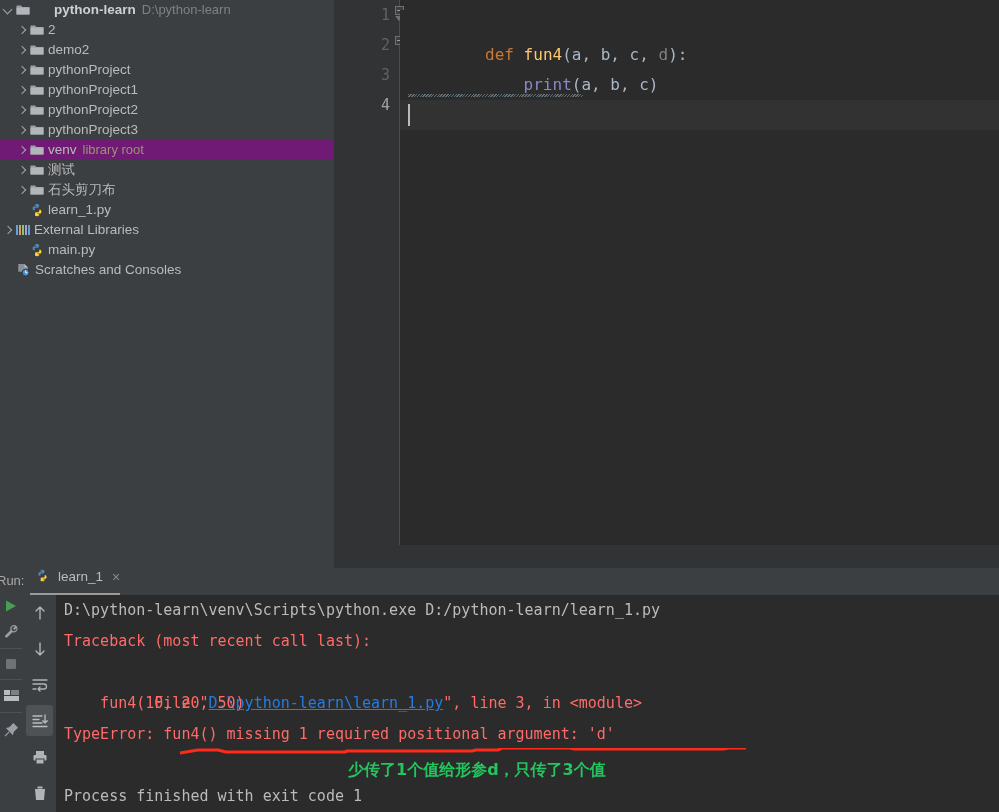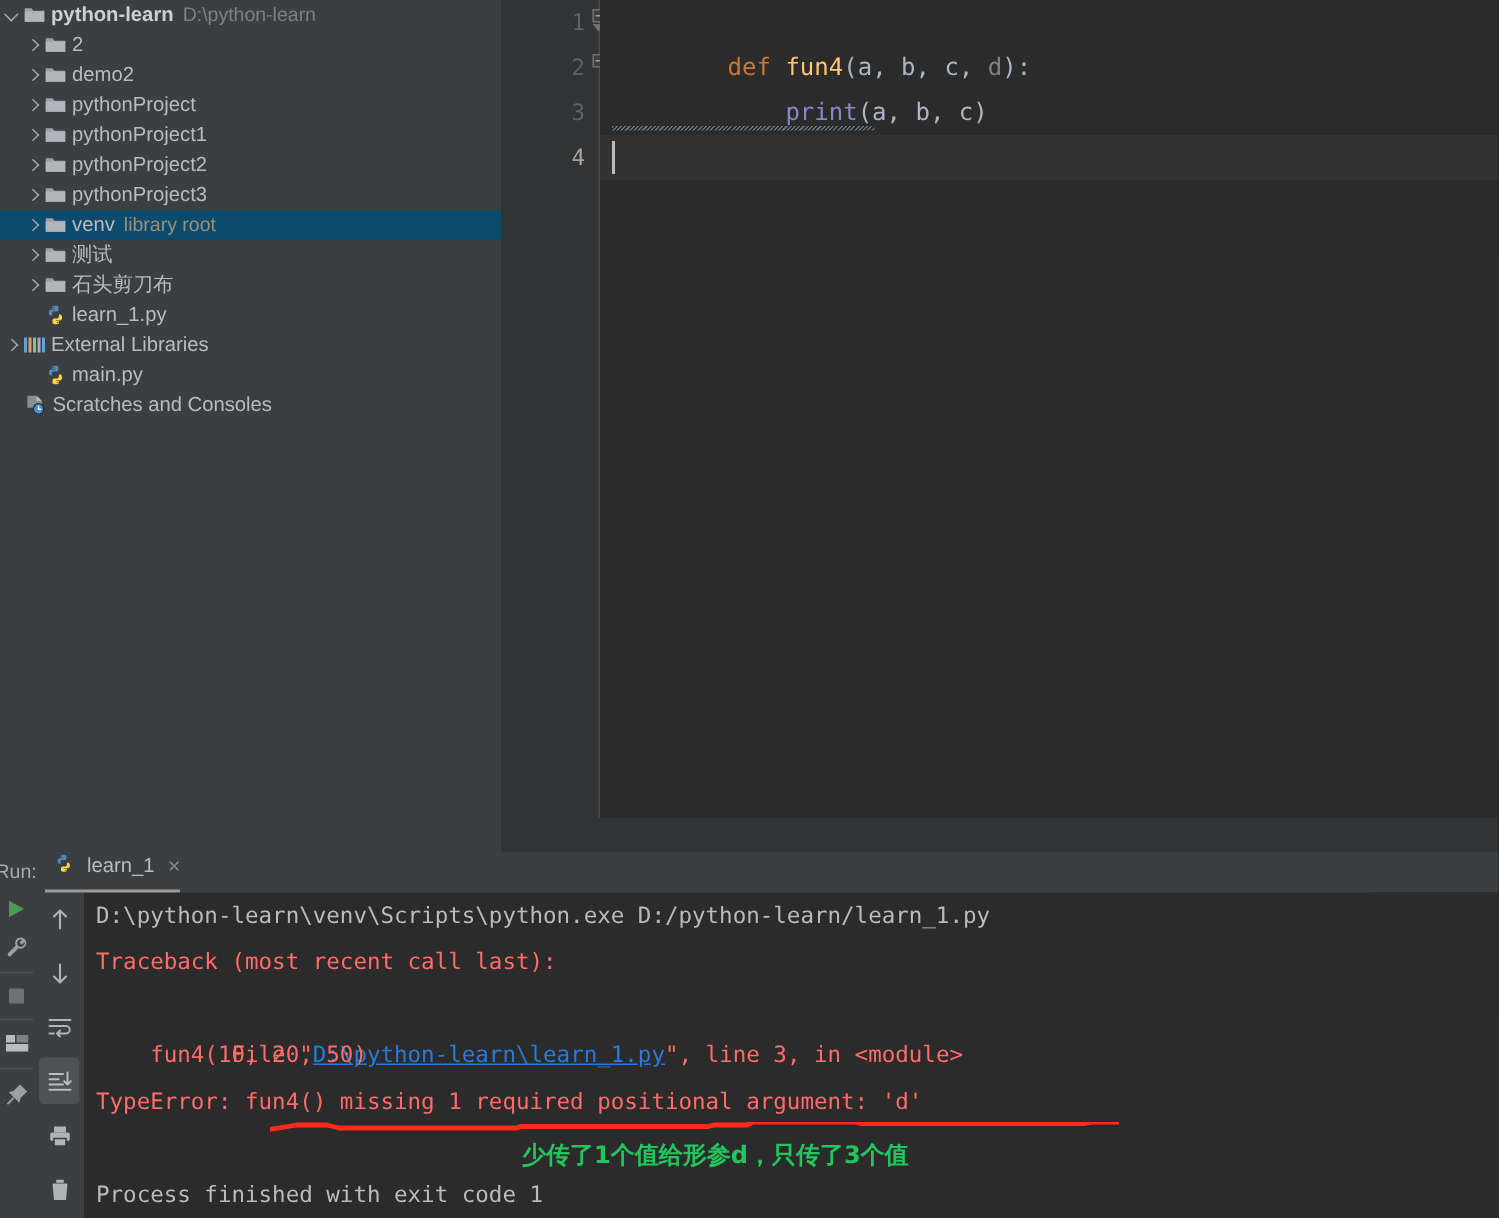--- a/index.html
+++ b/index.html
@@ -18,58 +18,58 @@
     overflow: hidden;
   }
   .tree-row {
     position: relative;
     height: 20px; line-height: 20px;
     display: flex; align-items: center;
     font-size: 13.5px; color: #bbbbbb;
     white-space: nowrap;
     cursor: default;
   }
-  .tree-row.selected { background: #0c4a6e; }
+  .tree-row.selected { background: #701a75; }
   .arrow {
     width: 12px; height: 12px; flex: 0 0 12px;
     position: relative; margin-right: 2px;
   }
   .arrow.closed::after {
     content: ""; position: absolute; left: 3px; top: 2.5px;
     width: 5px; height: 5px;
     border-right: 1.4px solid #a5a5a5; border-top: 1.4px solid #a5a5a5;
     transform: rotate(45deg);
   }
   .arrow.open::after {
     content: ""; position: absolute; left: 2px; top: 2px;
     width: 6px; height: 6px;
     border-right: 1.4px solid #a5a5a5; border-bottom: 1.4px solid #a5a5a5;
     transform: rotate(45deg);
   }
   .ico { flex: 0 0 auto; margin-right: 4px; display: inline-flex; align-items: center; }
   .lbl { font-size: 13.5px; }
-  .lbl.bold { font-weight: bold; color: #cfcfcf; }
+  .lbl.bold { font-weight: bold; color: #cfcfcf; margin-left: 20px; }
   .sub { color: #808080; font-size: 13px; margin-left: 6px; }
   .sub.lib { color: #9a9276; }
 
   
   #editor-wrap {
     position: absolute; left: 334px; top: 0; width: 665px; height: 568px;
     background: #2b2b2b;
   }
   #gutter-bg {
     position: absolute; left: 0; top: 0; width: 66px; height: 568px;
     background: #313335;
   }
   #fold-rail {
     position: absolute; left: 65px; top: 0; width: 1px; height: 545px;
     background: #4a4d4f;
   }
   #code-area {
-    position: absolute; left: 66px; top: 0; right: 0; height: 568px;
+    position: absolute; left: 66px; top: 10px; right: 0; height: 568px;
     background: #2b2b2b;
     font-family: "DejaVu Sans Mono", "Liberation Mono", monospace;
     font-size: 16px;
   }
   .code-line {
     position: relative; height: 30px; line-height: 30px;
     white-space: pre;
     padding-left: 8px;
   }
   .code-line.current { background: #323232; }

